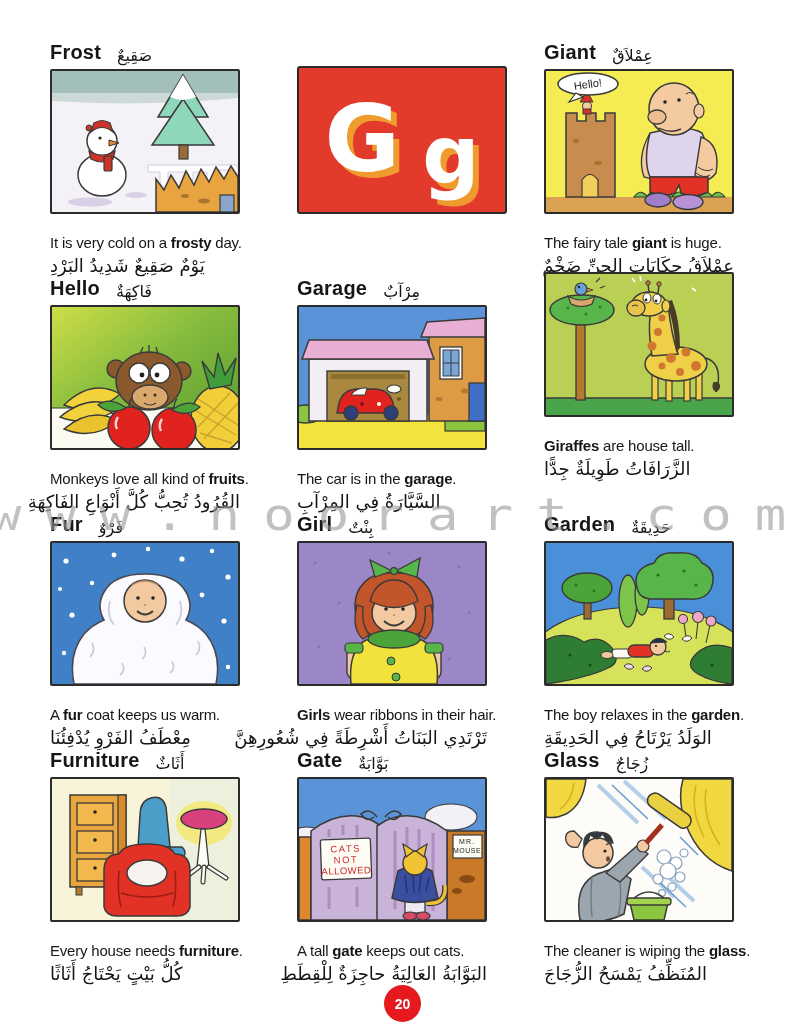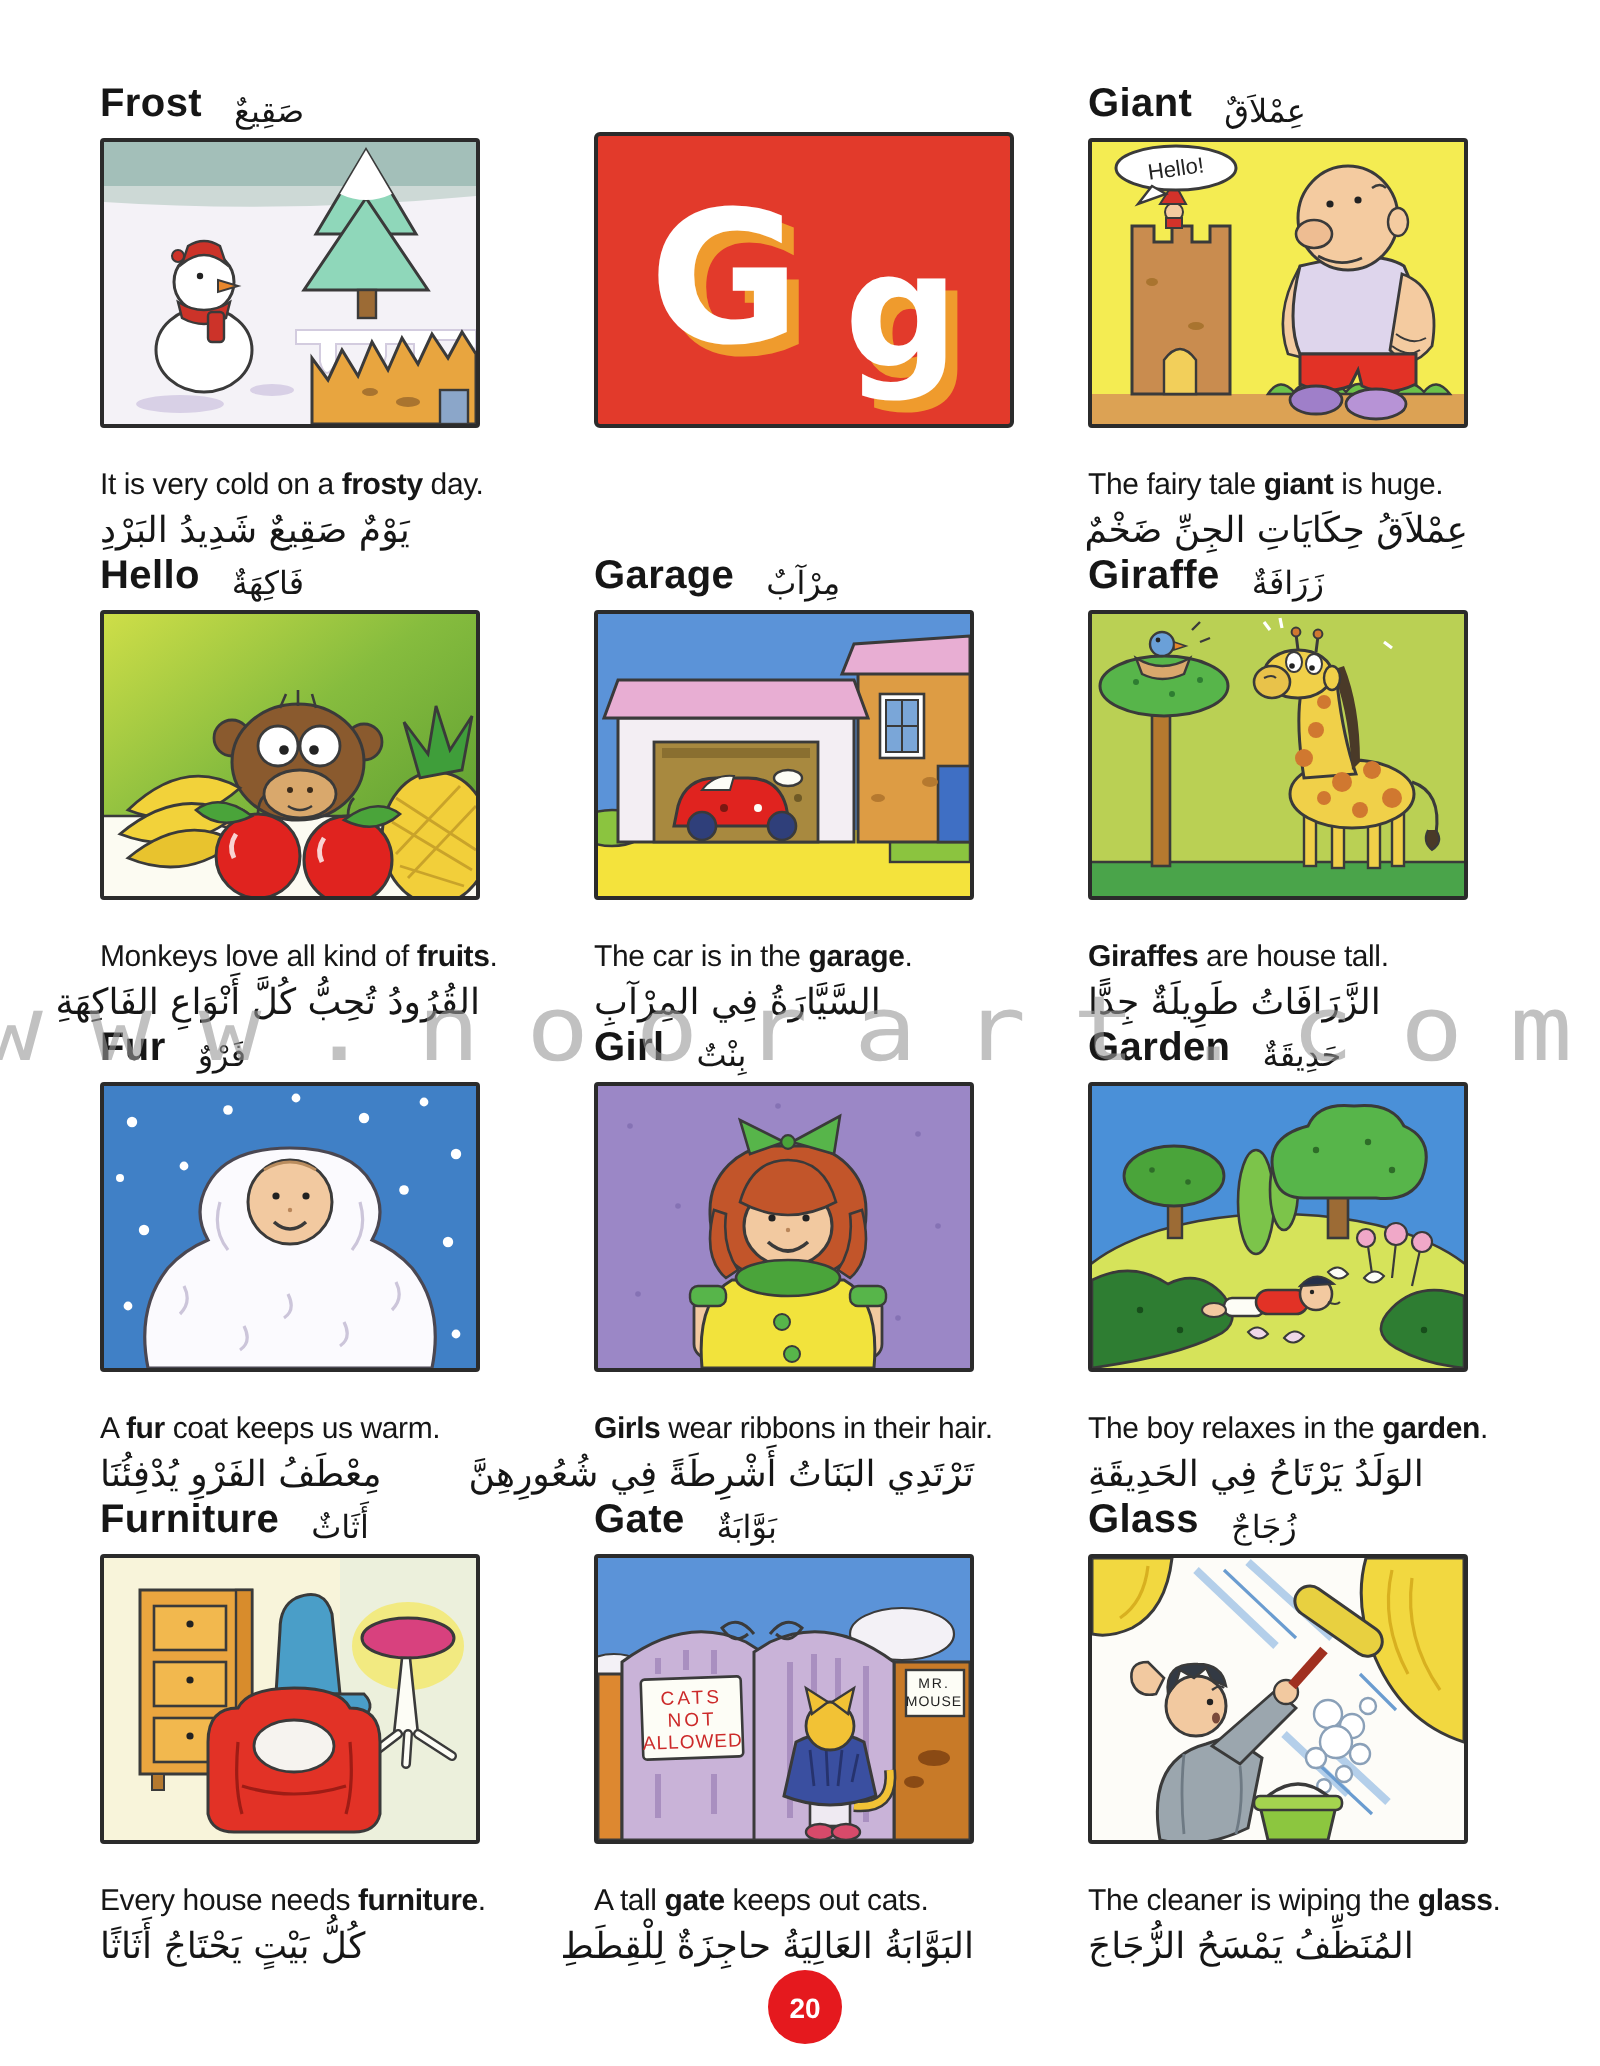--- a/index.html
+++ b/index.html
@@ -207,24 +207,20 @@
           <circle cx="92" cy="106" r="7" fill="#2f3f7a" stroke="#3a3a3a" stroke-width="1.3"></circle>
           <circle cx="63" cy="97" r="2" fill="#7a1812"></circle>
           <circle cx="80" cy="97" r="2" fill="#fdfdf6"></circle>
         </svg>
       </div>
       <div class="sent"><span>The car is in the </span><b>garage</b><span>.</span></div>
       <div class="sent-ar">السَّيَّارَةُ فِي المِرْآبِ</div>
     </div>
 
     <div class="cell">
-      <div class="hdr">
-        <span class="en">Giraffe</span>
-        <span class="ar">زَرَافَةٌ</span>
-      </div>
       <div class="pic">
         <svg width="186" height="141" viewBox="0 0 186 141">
           <rect width="186" height="141" fill="#bad054"></rect>
           <rect y="124" width="186" height="17" fill="#4aa44a"></rect>
           <line x1="0" y1="124" x2="186" y2="124" stroke="#3a3a3a" stroke-width="1.3"></line>
           <rect x="30" y="42" width="9" height="84" fill="#b5792f" stroke="#3a3a3a" stroke-width="1.3"></rect>
           <ellipse cx="36" cy="36" rx="32" ry="15" fill="#57b54a" stroke="#3a3a3a" stroke-width="1.5"></ellipse>
           <circle cx="22" cy="34" r="1.5" fill="#2e7d32"></circle>
             <circle cx="40" cy="40" r="1.5" fill="#2e7d32"></circle>
             <circle cx="54" cy="33" r="1.5" fill="#2e7d32"></circle>

